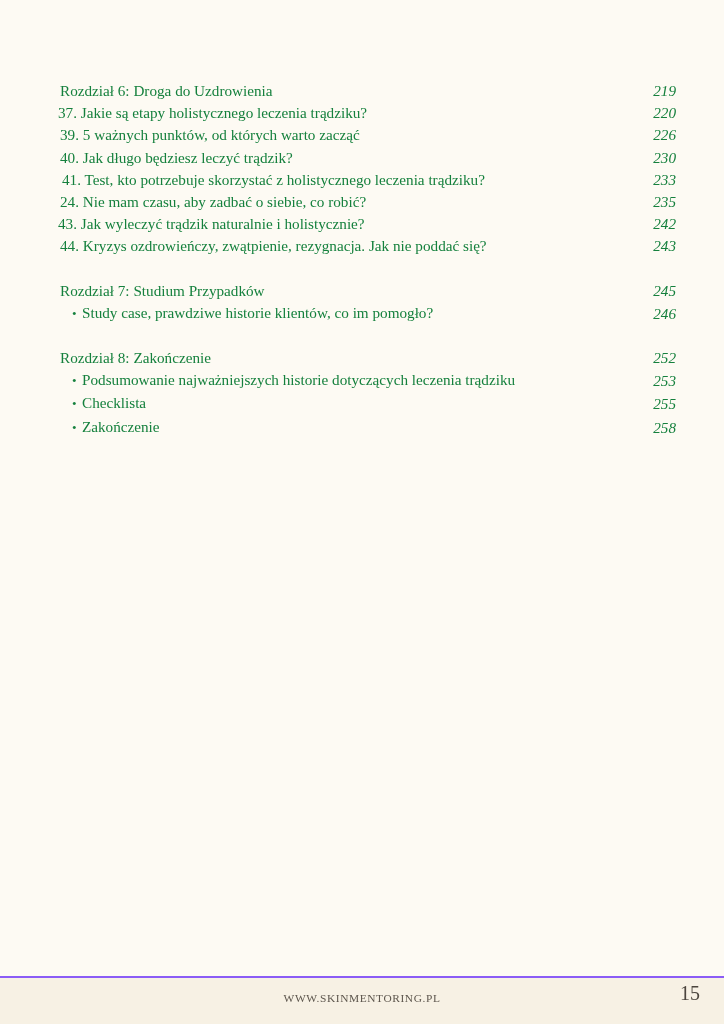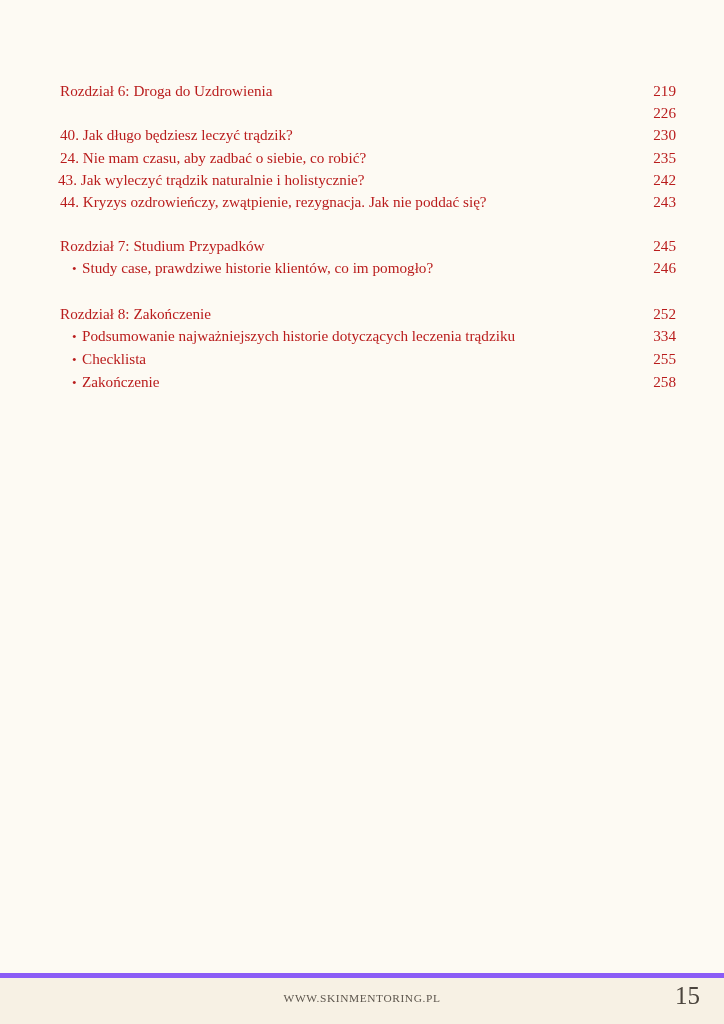--- a/index.html
+++ b/index.html
@@ -24,37 +24,38 @@
     background: #fdfaf3;
   }
   .toc {
     position: absolute;
     left: 56px;
     top: 80px;
     width: 628px;
   }
   .row {
     display: flex;
-    align-items: flex-start;
+    align-items: flex-end;
     font-size: 15.2px;
     line-height: 22.2px;
-    color: #b91c1c;
+    color: #15803d;
   }
   .row .label {
     flex: 0 1 auto;
     white-space: nowrap;
   }
   .row .filler {
     flex: 1 1 auto;
   }
   .row .page-num {
     flex: 0 0 auto;
     text-align: right;
     width: 46px;
     padding-right: 8px;
+    font-style: italic;
   }
   .chapter {
     padding-left: 4px;
   }
   .numbered {
     padding-left: 2px;
   }
   .numbered.indent-1 { padding-left: 4px; }
   .numbered.indent-2 { padding-left: 6px; }
   .bullet-row .label {
@@ -72,68 +73,79 @@
   .gap {
     height: 22px;
   }
   .footer {
     position: absolute;
     left: 0;
     bottom: 0;
     width: 724px;
     height: 46px;
     background: #f7f1e4;
-    border-top: 5px solid #8b5cf6;
+    border-top: 2px solid #8b5cf6;
   }
   .footer-text {
     position: absolute;
     left: 0;
     top: 14px;
     width: 724px;
     text-align: center;
     font-family: "Liberation Serif", serif;
     font-size: 11.4px;
     letter-spacing: 0.6px;
     color: #5d564d;
   }
   .footer-page {
     position: absolute;
     right: 24px;
     top: 4px;
     font-family: "Liberation Serif", serif;
-    font-size: 25px;
+    font-size: 20px;
     color: #4b453d;
   }
 </style>
 </head>
 <body>
 
 <div class="page">
 
   <div class="toc">
 
     <div class="row chapter">
       <span class="label">Rozdział 6: Droga do Uzdrowienia</span>
       <span class="filler"></span>
       <span class="page-num">219</span>
     </div>
 
-
-
-    <div class="row numbered indent-1">
+    <div class="row numbered">
+      <span class="label">37. Jakie są etapy holistycznego leczenia trądziku?</span>
+      <span class="filler"></span>
+      <span class="page-num">220</span>
+    </div>
+
+
+    <div class="row numbered indent-1">
+      <span class="label">39. 5 ważnych punktów, od których warto zacząć</span>
       <span class="filler"></span>
       <span class="page-num">226</span>
     </div>
 
     <div class="row numbered indent-1">
       <span class="label">40. Jak długo będziesz leczyć trądzik?</span>
       <span class="filler"></span>
       <span class="page-num">230</span>
     </div>
 
+    <div class="row numbered indent-2">
+      <span class="label">41. Test, kto potrzebuje skorzystać z holistycznego leczenia trądziku?</span>
+      <span class="filler"></span>
+      <span class="page-num">233</span>
+    </div>
 
     <div class="row numbered indent-1">
       <span class="label">24. Nie mam czasu, aby zadbać o siebie, co robić?</span>
       <span class="filler"></span>
       <span class="page-num">235</span>
     </div>
 
     <div class="row numbered">
       <span class="label">43. Jak wyleczyć trądzik naturalnie i holistycznie?</span>
       <span class="filler"></span>
@@ -170,21 +182,21 @@
       <span class="filler"></span>
       <span class="page-num">252</span>
     </div>
 
     <div class="row bullet-row">
       <span class="label">
         <span class="dot">•</span>
         <span>Podsumowanie najważniejszych historie dotyczących leczenia trądziku</span>
       </span>
       <span class="filler"></span>
-      <span class="page-num">334</span>
+      <span class="page-num">253</span>
     </div>
 
     <div class="row bullet-row">
       <span class="label">
         <span class="dot">•</span>
         <span>Checklista</span>
       </span>
       <span class="filler"></span>
       <span class="page-num">255</span>
     </div>

